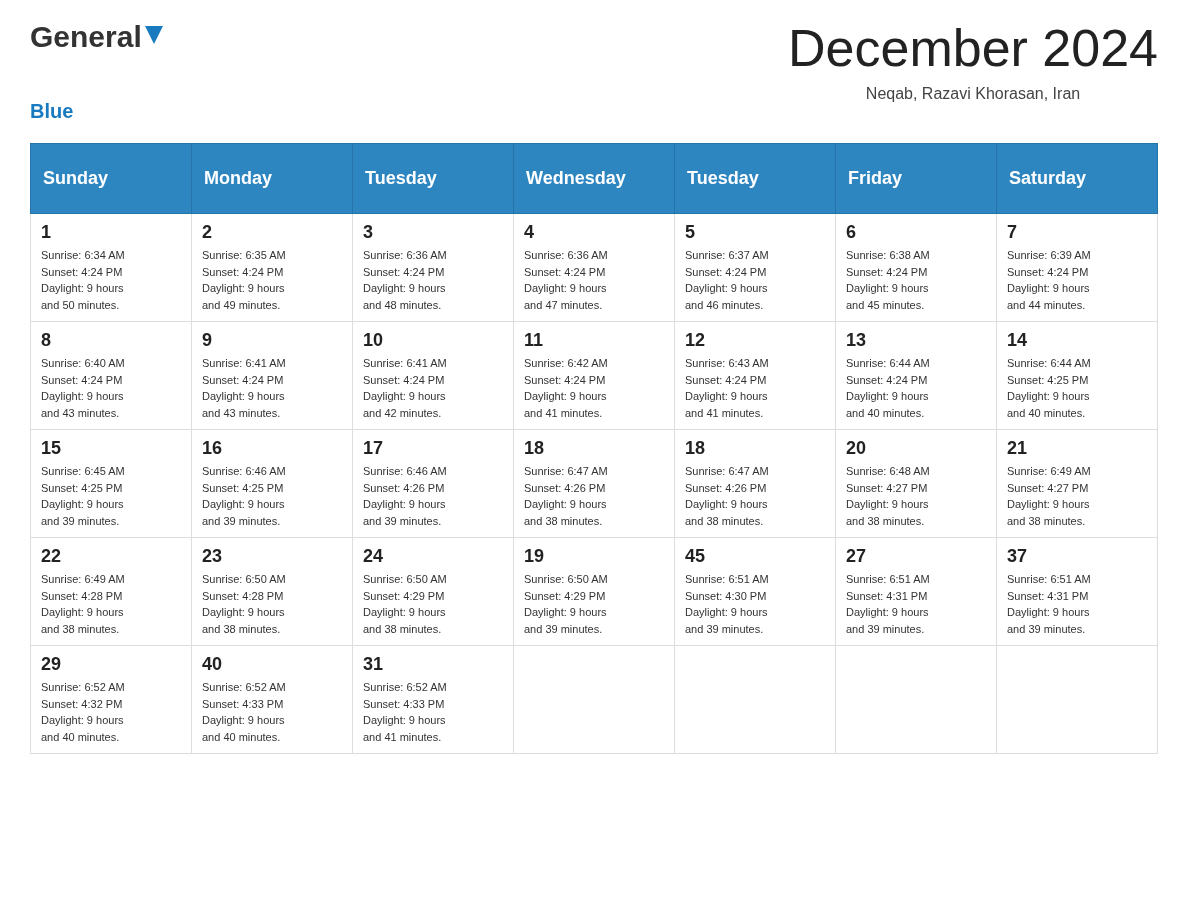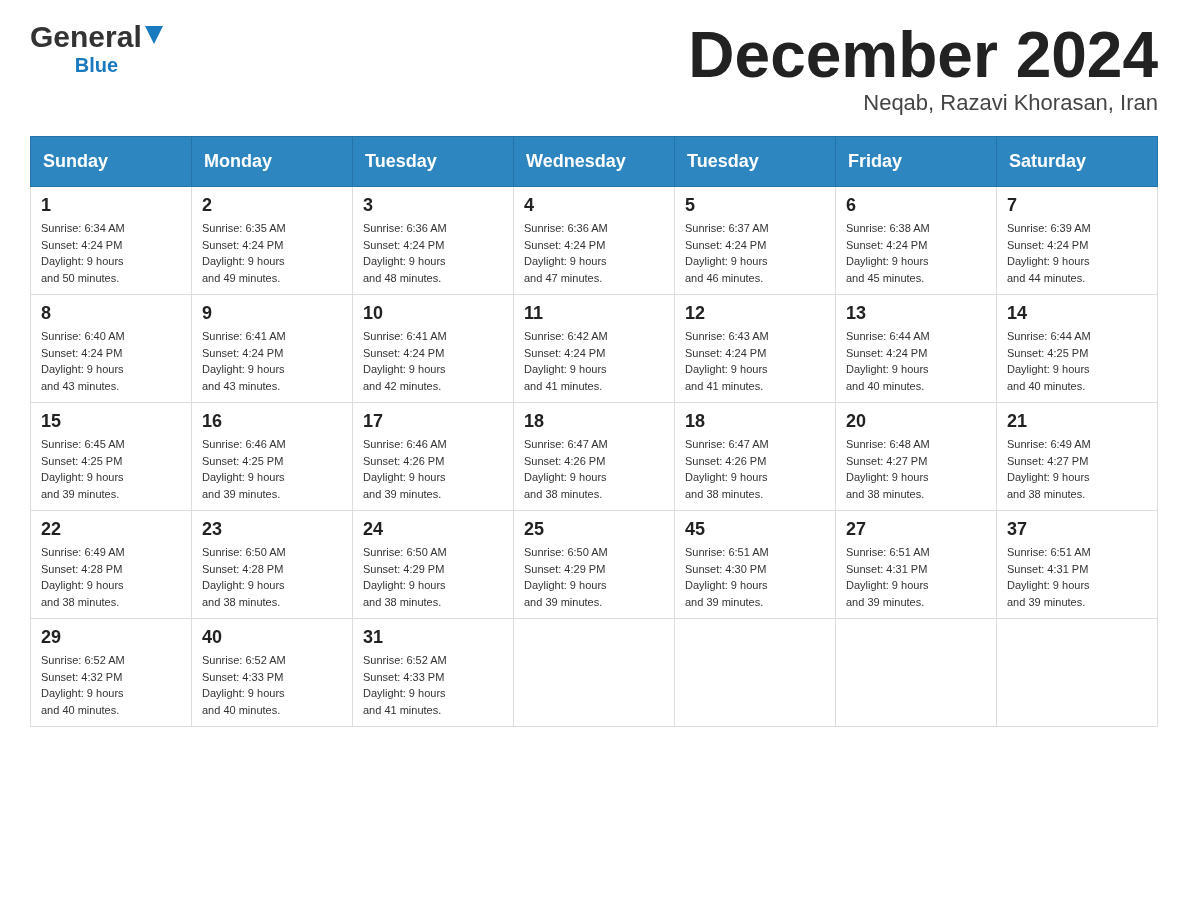--- a/index.html
+++ b/index.html
@@ -12,48 +12,50 @@
     }
     .header {
       display: flex;
       justify-content: space-between;
       align-items: flex-start;
       margin-bottom: 20px;
     }
     .logo {
       display: flex;
       flex-direction: column;
-      align-items: center;
+      align-items: flex-start;
+      gap: 46px;
     }
     .title-block {
       text-align: right;
     }
     .title-block h1 {
-      font-size: 64px;
-      font-weight: bold;
+      font-size: 52px;
+      font-weight: normal;
       color: #222;
       line-height: 1.1;
     }
     .title-block h2 {
-      font-size: 22px;
+      font-size: 16px;
       font-weight: normal;
       color: #444;
-      margin-top: 0;
+      margin-top: 8px;
+      text-align: center;
     }
     .calendar {
       width: 100%;
       border-collapse: collapse;
       border: 1px solid #ccc;
     }
     .calendar thead tr th {
       background-color: #2e86c1;
       color: #fff;
       font-size: 18px;
       font-weight: bold;
-      padding: 14px 12px;
+      padding: 24px 12px;
       text-align: left;
       border: 1px solid #2574a9;
     }
     .calendar tbody tr td {
       vertical-align: top;
       padding: 8px 10px;
       border: 1px solid #ddd;
       width: 14.28%;
       min-height: 100px;
     }
@@ -341,21 +343,21 @@
         <td>
         <div class="day-number">24</div>
         <div class="day-info">
           Sunrise: 6:50 AM<br>
           Sunset: 4:29 PM<br>
           Daylight: 9 hours<br>
           and 38 minutes.
         </div>
       </td>
         <td>
-        <div class="day-number">25</div>
+        <div class="day-number">19</div>
         <div class="day-info">
           Sunrise: 6:50 AM<br>
           Sunset: 4:29 PM<br>
           Daylight: 9 hours<br>
           and 39 minutes.
         </div>
       </td>
         <td>
         <div class="day-number">45</div>
         <div class="day-info">

